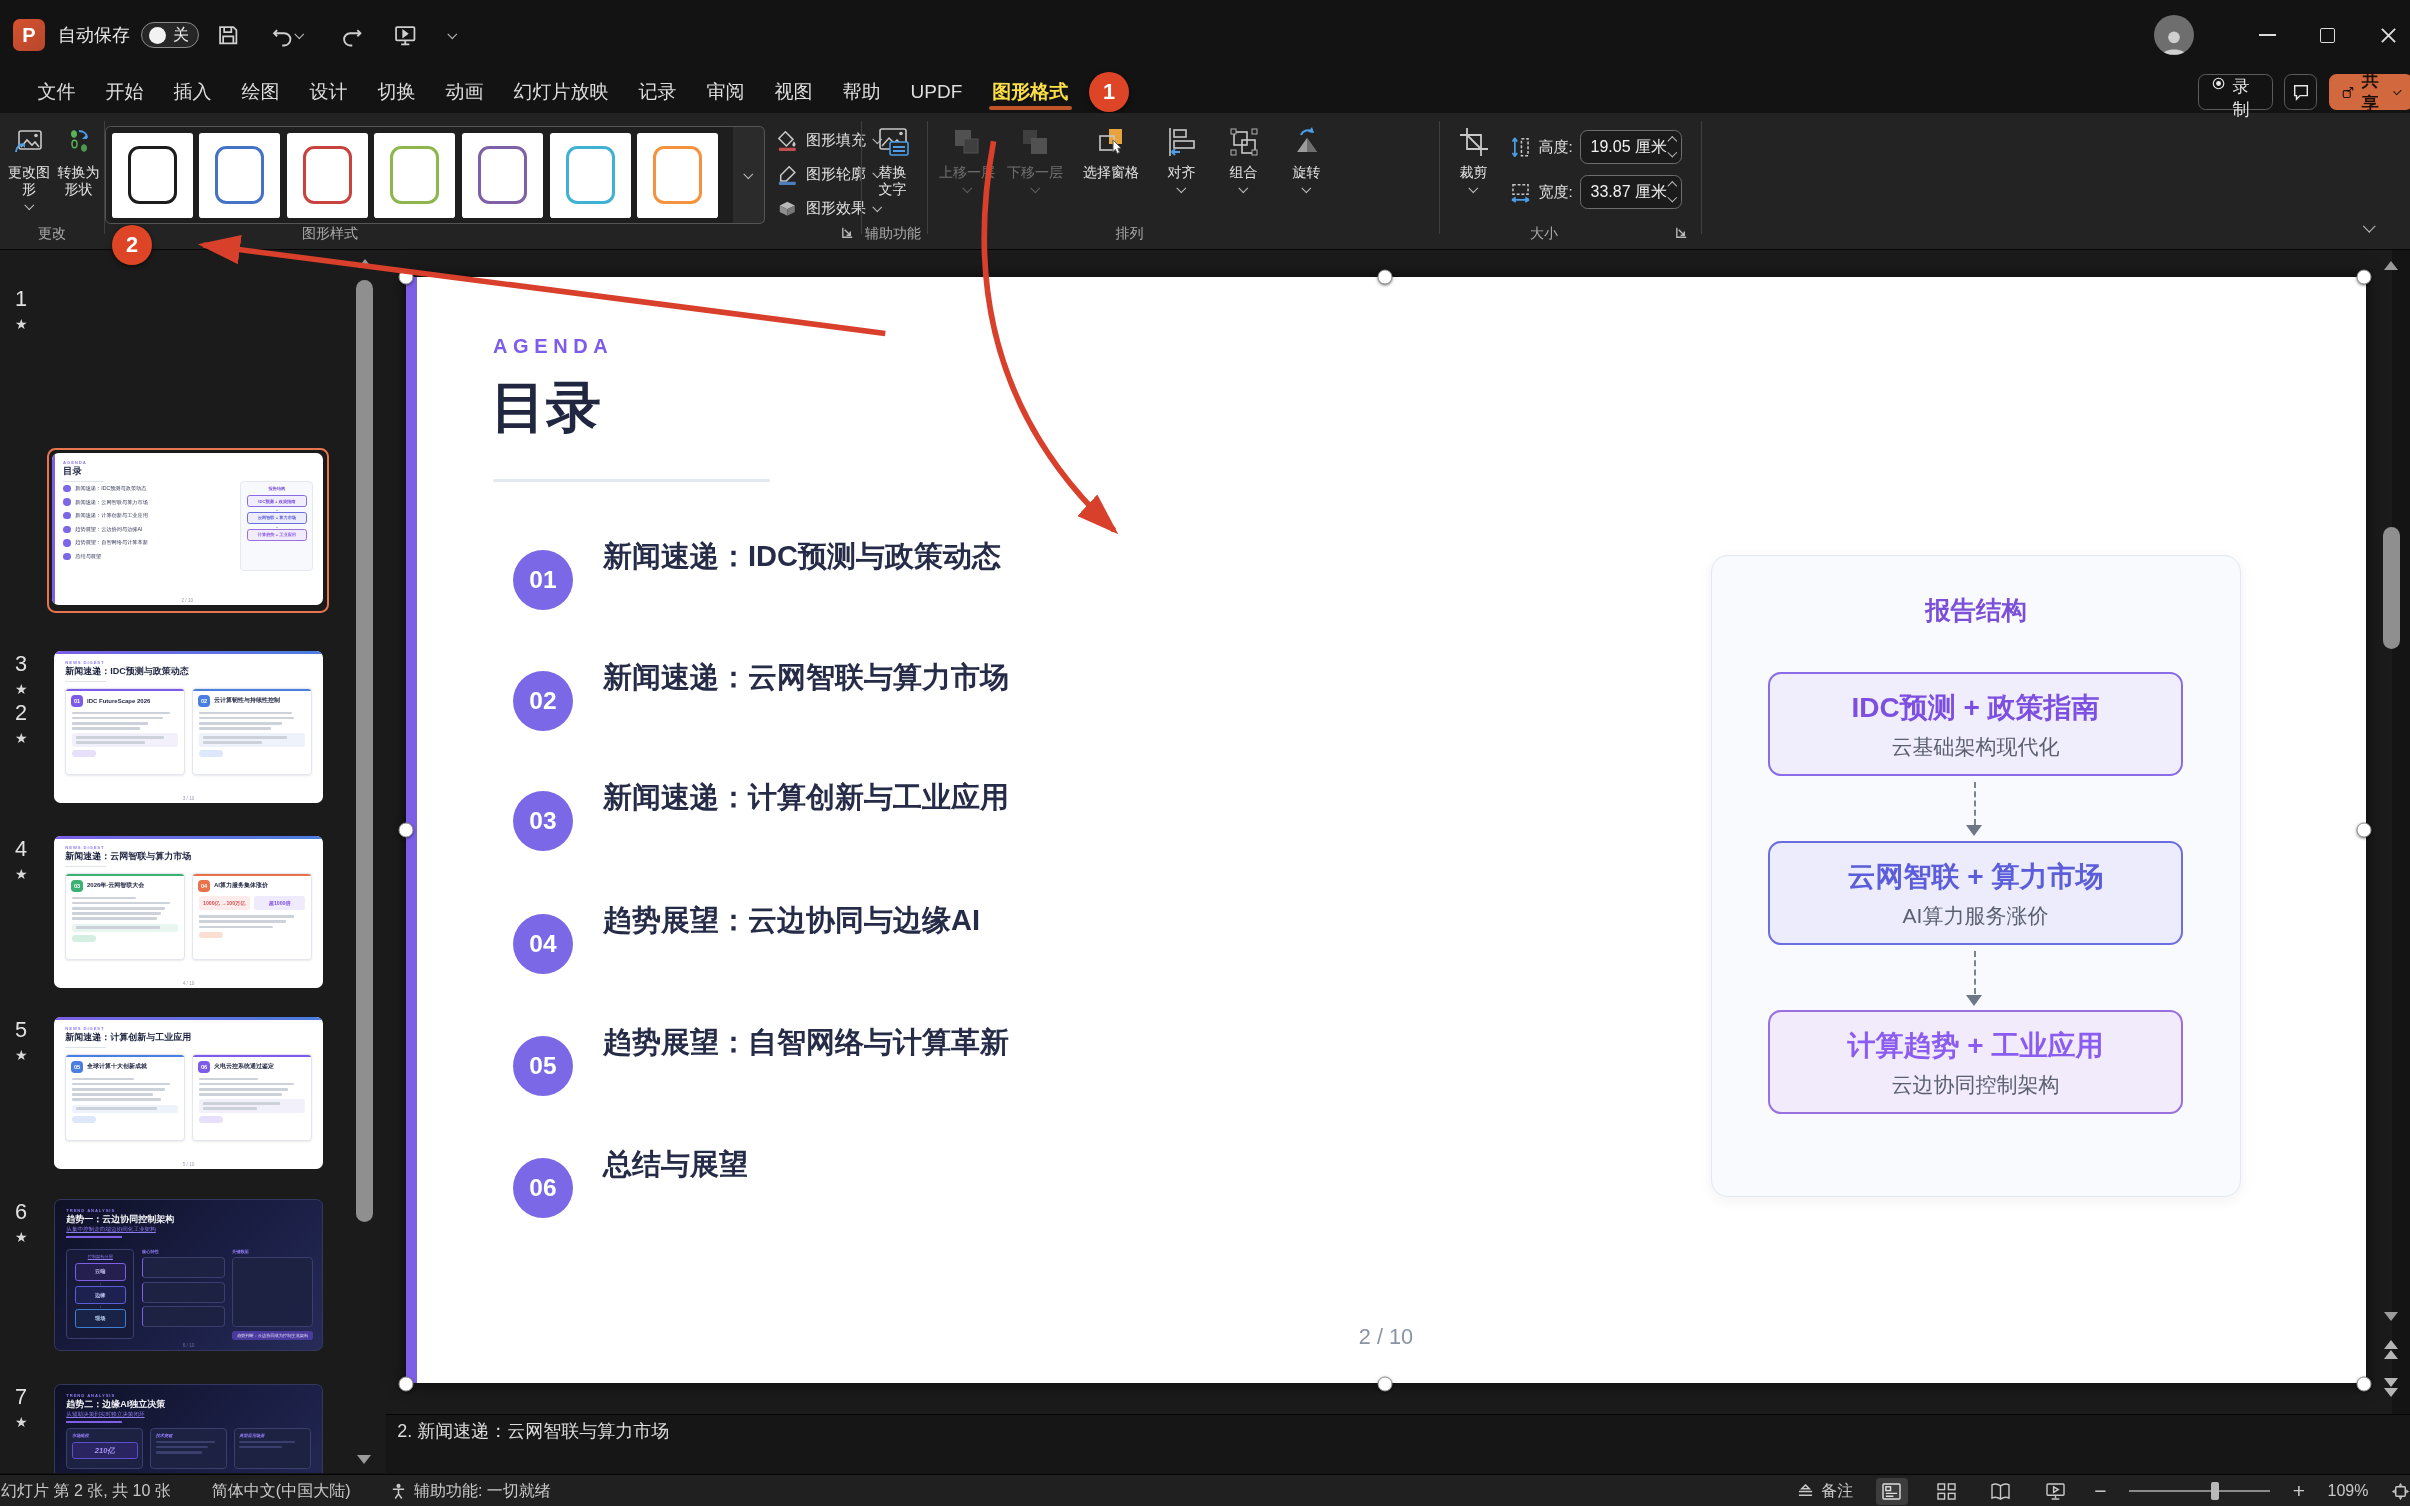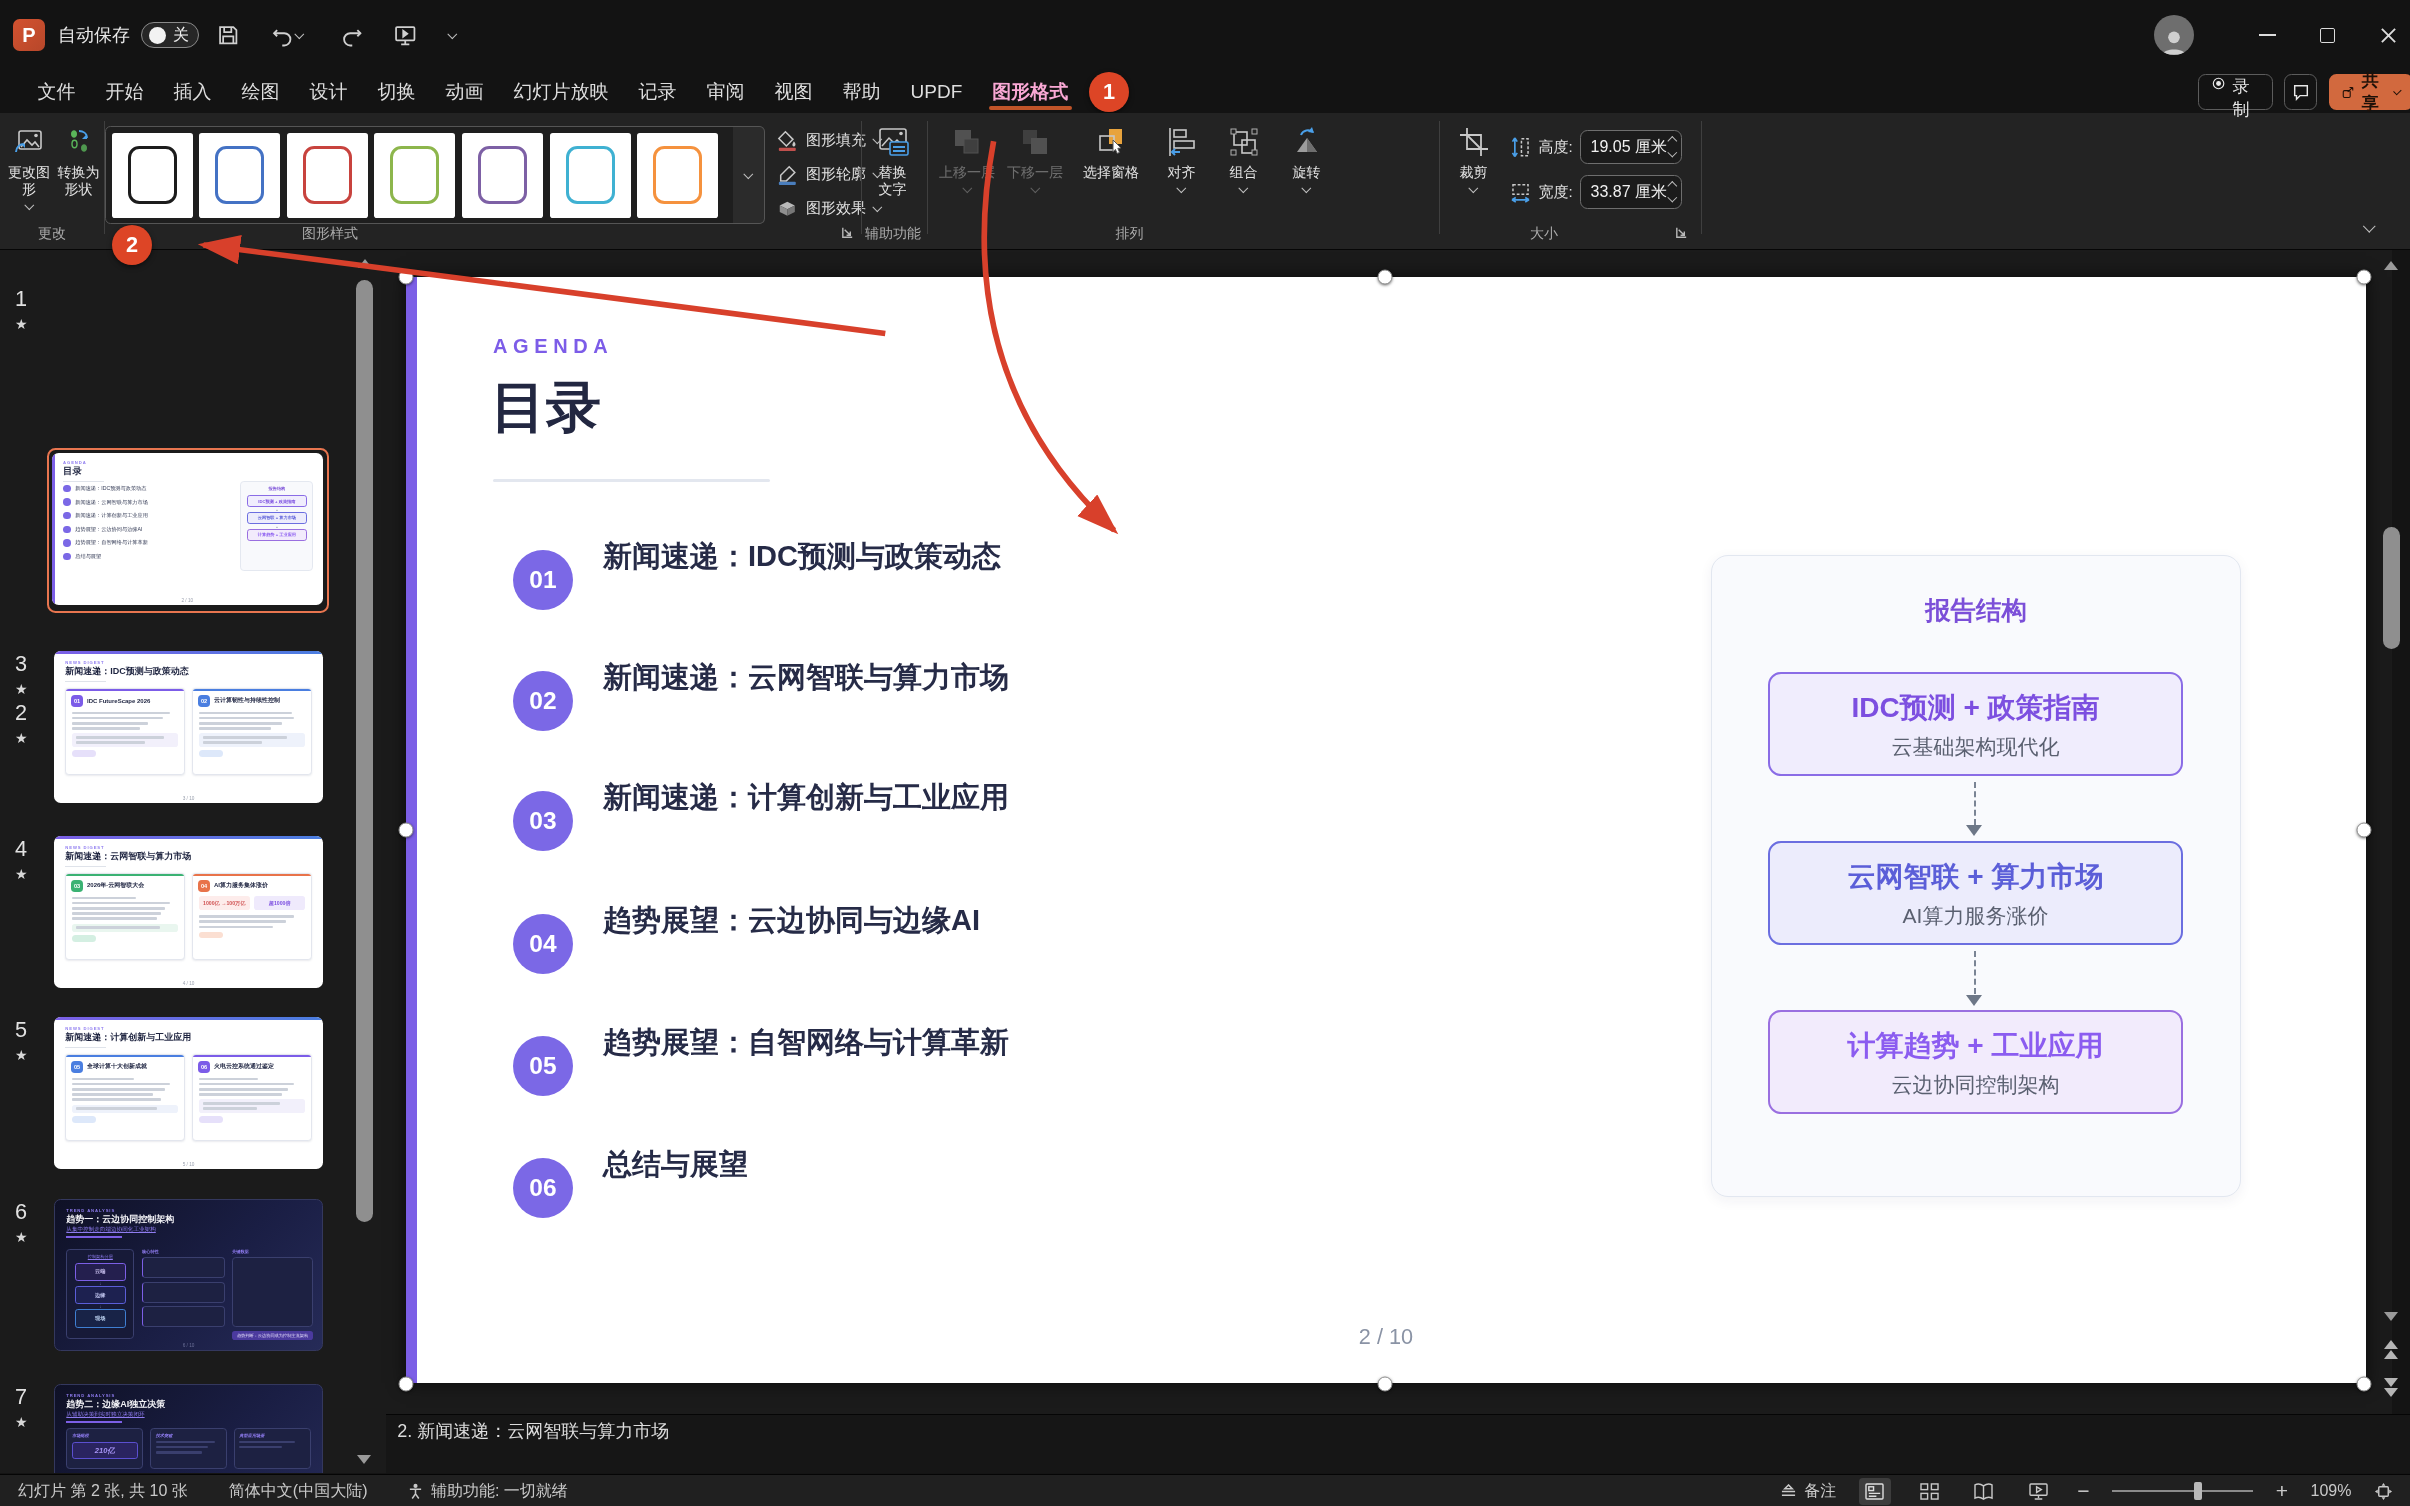--- a/index.html
+++ b/index.html
@@ -26,21 +26,21 @@
   .searchbox span { color:#9f9f9f; font-size:18px; }
   .avatar { left:2154px; }
   .avatar .av { width:40px; height:40px; border-radius:50%; background:#6e6e6e; overflow:hidden; display:flex; justify-content:center; align-items:flex-end; }
   .winbtn { width:53px; justify-content:center; color:#dcdcdc; cursor:pointer; }
   .chv { display:inline-block; width:8.5px; height:8.5px; border-right:1.9px solid #c0c0c0; border-bottom:1.9px solid #c0c0c0; transform:rotate(45deg) translate(-0.9px,-0.9px); }
   .chv.sm { width:6.6px; height:6.6px; }
 
   
   .tabrow { position:absolute; left:0; top:70px; width:2411px; height:43px; background:#131313; display:flex; align-items:center; padding-left:22.6px; }
   .tab { padding:0 15px; font-size:19px; color:#dedede; height:43px; display:flex; align-items:center; cursor:pointer; position:relative; white-space:nowrap; }
-  .tab.active { color:#f9a8d4; font-weight:bold; }
+  .tab.active { color:#fde047; font-weight:bold; }
   .tab.active:after { content:""; position:absolute; left:11.3px; right:11.3px; bottom:2.8px; height:3.8px; border-radius:1.9px; background:#c05429; }
   .num-badge { width:40px; height:40px; border-radius:50%; background:#dd4526; color:#fff; font-size:21.7px; font-weight:bold; display:flex; align-items:center; justify-content:center; box-shadow:0 1.9px 5.6px rgba(0,0,0,.5); }
   .badge-tab { margin-left:5.6px; }
 
   
   .ribbon { position:absolute; left:0; top:113px; width:2411px; height:137px; background:#232323; border-bottom:1.9px solid #060606; }
   .rsep { position:absolute; top:7.5px; height:113px; width:0.9px; background:#3f3f3f; }
   .rgroup-label { position:absolute; bottom:5.6px; font-size:14px; color:#ababab; text-align:center; }
   .bigbtn { position:absolute; top:7.5px; display:flex; flex-direction:column; align-items:center; gap:5.6px; cursor:pointer; border-radius:5.6px; padding-top:5.6px; }
   .bigbtn .bl { font-size:14px; line-height:17px; color:#e3e3e3; text-align:center; }
@@ -91,21 +91,21 @@
   .rc-box .s { display:block; margin-top:5.6px; font-size:21px; color:#5a6070; }
   .rc-link { position:absolute; left:262px; width:2.8px; height:43px; border-left:2.8px dashed #7a8494; }
   .rc-arr { position:absolute; left:254px; width:0; height:0; border-left:8.5px solid transparent; border-right:8.5px solid transparent; border-top:11.3px solid #6d7787; }
   .pagenum { position:absolute; left:0; top:1047px; width:1960px; text-align:center; font-size:21.7px; color:#8a93a5; }
   .handle { position:absolute; width:15px; height:15px; border-radius:50%; background:#fff; border:1.4px solid #8f8f8f; box-shadow:0 0.9px 2.8px rgba(0,0,0,.5); transform:translate(-7.5px,-7.5px); z-index:30; cursor:move; }
   .escroll { position:absolute; left:1994px; top:0; width:22.6px; height:1164px; }
 
   .notes { position:absolute; left:386px; top:1414px; width:2024px; height:59px; background:#161616; border-top:1.9px solid #050505; padding:5.6px 11.3px; overflow:hidden; cursor:text; }
   .notes div { font-size:18px; line-height:21.7px; color:#dcdcdc; white-space:nowrap; }
 
-  .statusbar { position:absolute; left:0; top:1474px; width:2411px; height:33px; background:#202020; border-top:0.9px solid #050505; display:flex; align-items:center; padding:0 18px; font-size:16px; color:#c9c9c9; }
+  .statusbar { position:absolute; left:0; top:1474px; width:2411px; height:33px; background:#202020; border-top:0.9px solid #050505; display:flex; align-items:center; padding:0 1px; font-size:16px; color:#c9c9c9; }
   .sb-left { display:flex; gap:41px; align-items:center; }
   .sb-right { margin-left:auto; display:flex; gap:22.6px; align-items:center; }
   .sb-item { display:flex; gap:7.5px; align-items:center; cursor:pointer; white-space:nowrap; }
   .viewbtn { width:32px; height:27px; display:flex; align-items:center; justify-content:center; border-radius:3.8px; cursor:pointer; }
   .viewbtn.active { background:#3d3d3d; }
   .zoomtrack { width:141px; height:2.8px; background:#8a8a8a; position:relative; cursor:pointer; }
   .zoomthumb { position:absolute; left:58%; top:-7.5px; width:8.5px; height:18px; background:#b9b9b9; border-radius:1.9px; }
 
   
   .m-eyebrow { font-size:5.6px; letter-spacing:0.9px; color:#8f7cf0; font-weight:bold; }

